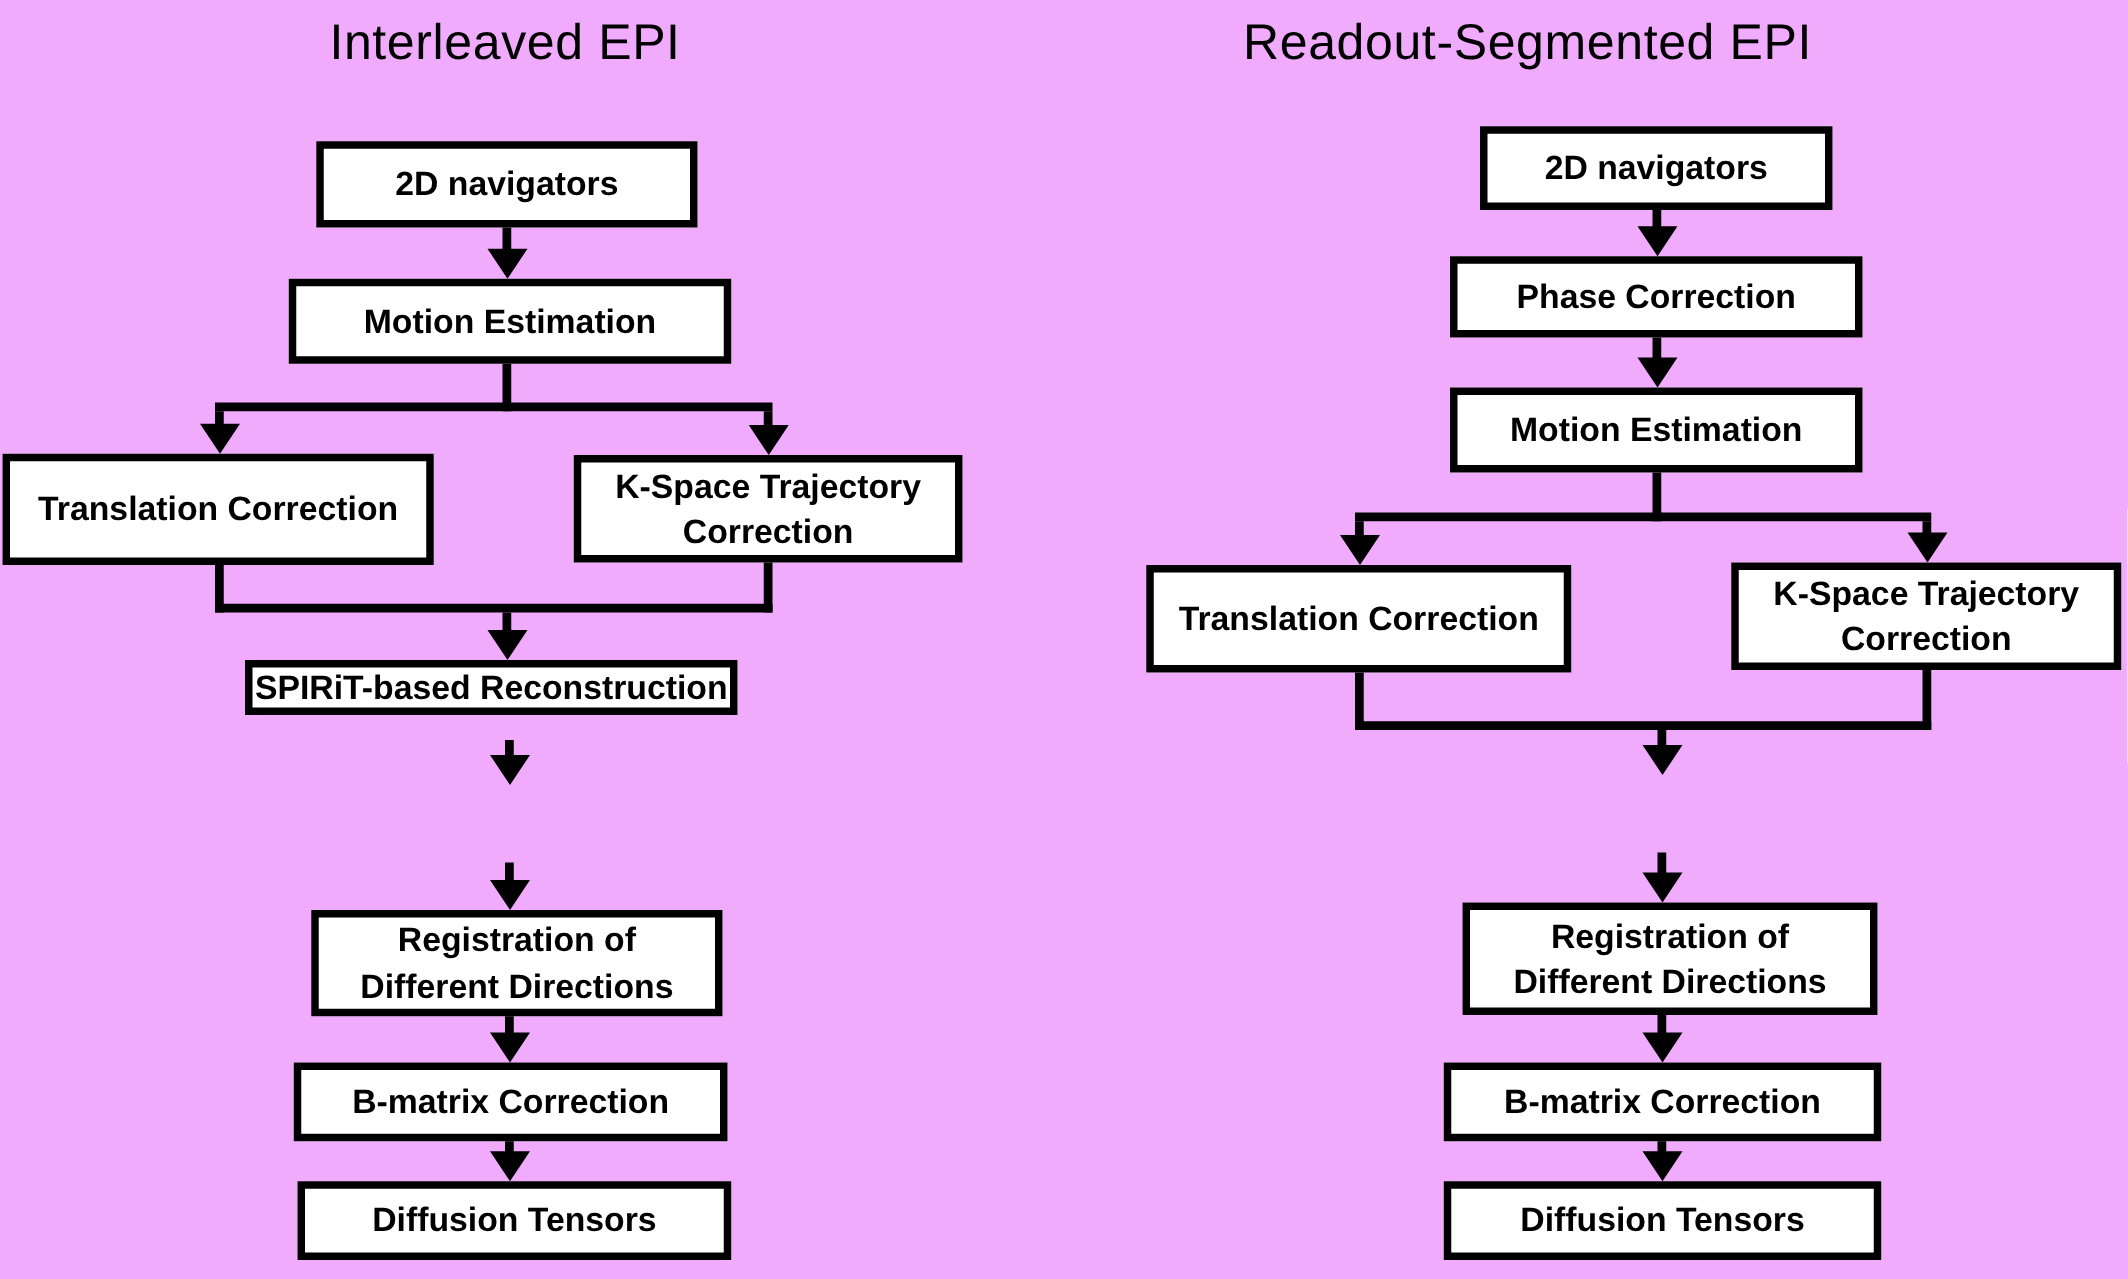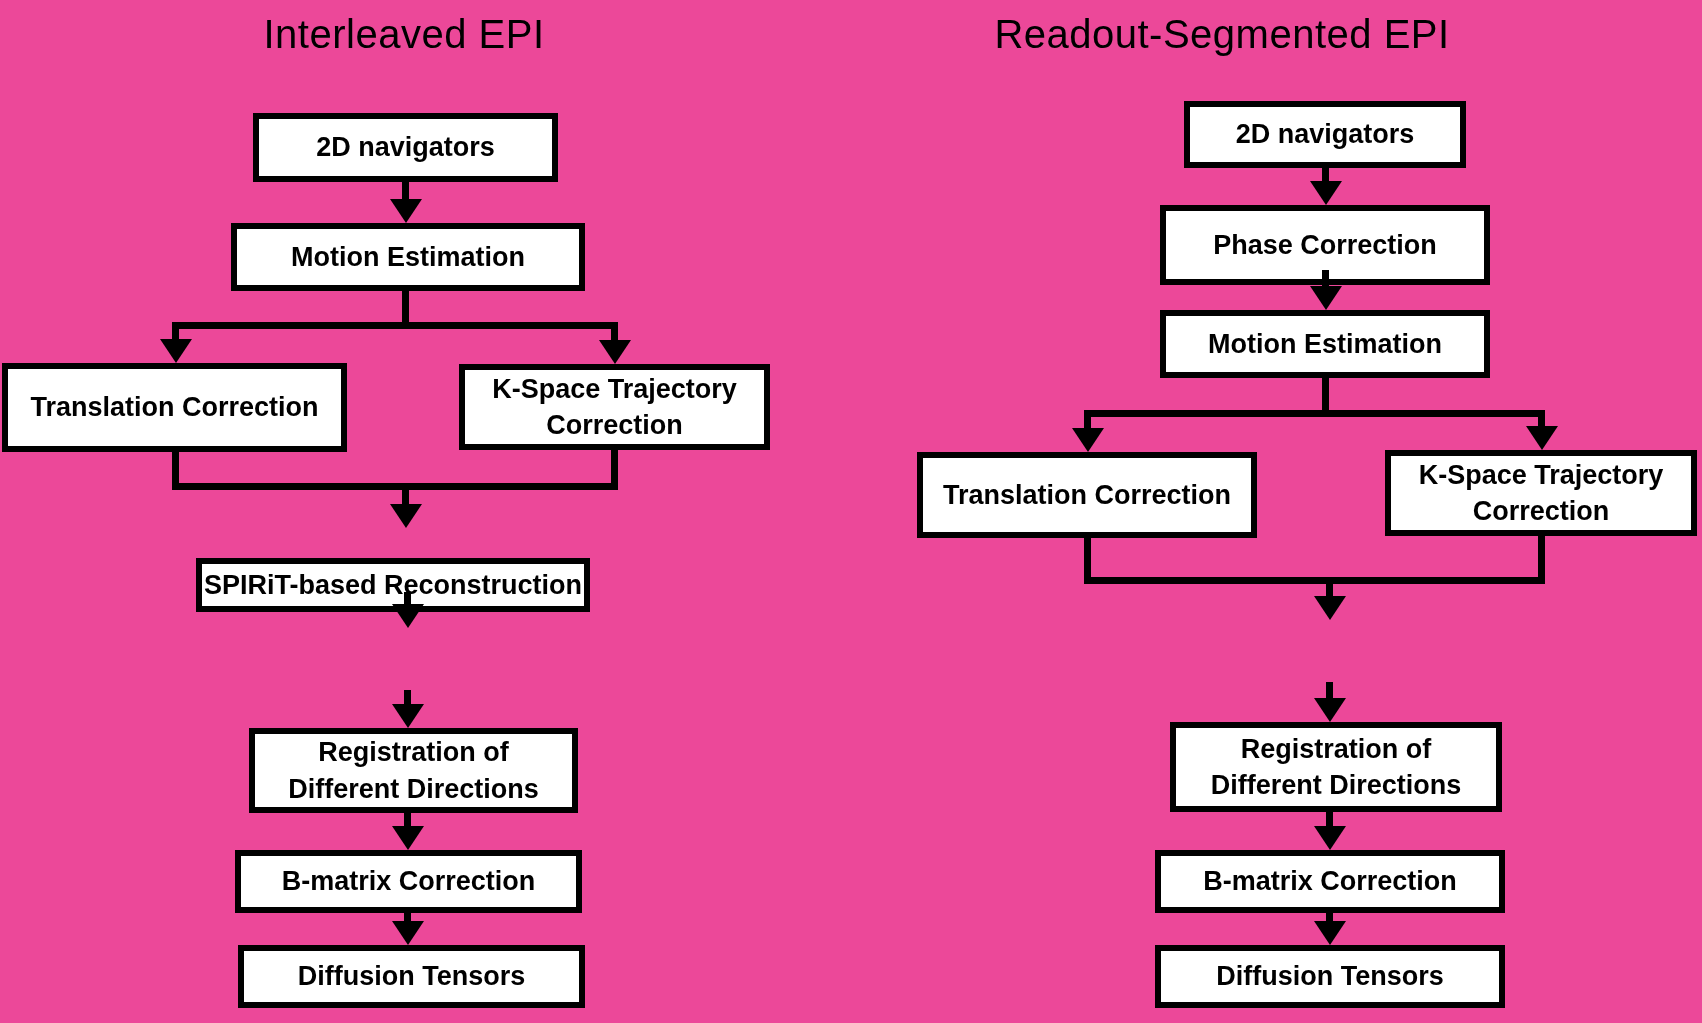--- a/index.html
+++ b/index.html
@@ -1,20 +1,20 @@
 <!DOCTYPE html>
 <html><head>
 <meta charset="utf-8">
 <style>
   html, body { margin: 0; padding: 0; background: #ffffff; }
   #canvas {
     position: relative;
     width: 1702px;
     height: 1023px;
-    background: #ec4899;
+    background: #f0abfc;
     font-family: "Liberation Sans", sans-serif;
     overflow: hidden;
   }
   .chart-title {
     position: absolute;
     width: 500px;
     text-align: center;
     font-size: 40px;
     font-weight: 400;
     color: #000000;
@@ -58,21 +58,21 @@
   <div class="chart-title" style="left:154px; top:12px;">Interleaved EPI</div>
 
   <div class="node oneline" style="left:253px; top:113px; width:305px; height:69px;">2D navigators</div>
 
   <div class="node oneline" style="left:231px; top:223px; width:354px; height:68px;">Motion Estimation</div>
 
   <div class="node oneline" style="left:2px; top:363px; width:345px; height:89px;">Translation Correction</div>
 
   <div class="node" style="left:459px; top:364px; width:311px; height:86px;">K-Space Trajectory Correction</div>
 
-  <div class="node oneline" style="left:196px; top:528px; width:394px; height:54px;margin-top:30px;">SPIRiT-based Reconstruction</div>
+  <div class="node oneline" style="left:196px; top:528px; width:394px; height:44px;">SPIRiT-based Reconstruction</div>
 
 
   <div class="node" style="left:249px; top:728px; width:329px; height:85px;">Registration of Different Directions</div>
 
   <div class="node oneline" style="left:235px; top:850px; width:347px; height:63px;">B-matrix Correction</div>
 
   <div class="node oneline" style="left:238px; top:945px; width:347px; height:63px;">Diffusion Tensors</div>
 
   <div class="stem" style="left:402px; top:182px; width:7px; height:20px;"></div>
   <div class="head" style="left:390px; top:199px;"></div>
@@ -102,21 +102,21 @@
   <div class="stem" style="left:404px; top:813px; width:7px; height:14px;"></div>
   <div class="head" style="left:392px; top:826px;"></div>
 
   <div class="stem" style="left:404px; top:913px; width:7px; height:10px;"></div>
   <div class="head" style="left:392px; top:921px;"></div>
 
   <div class="chart-title" style="left:972px; top:12px;text-align:center;">Readout-Segmented EPI</div>
 
   <div class="node oneline" style="left:1184px; top:101px; width:282px; height:67px;">2D navigators</div>
 
-  <div class="node oneline" style="left:1160px; top:205px; width:330px; height:80px;">Phase Correction</div>
+  <div class="node oneline" style="left:1160px; top:205px; width:330px; height:65px;">Phase Correction</div>
 
   <div class="node oneline" style="left:1160px; top:310px; width:330px; height:68px;">Motion Estimation</div>
 
   <div class="node oneline" style="left:917px; top:452px; width:340px; height:86px;">Translation Correction</div>
 
   <div class="node" style="left:1385px; top:450px; width:312px; height:86px;">K-Space Trajectory Correction</div>
 
 
   <div class="node" style="left:1170px; top:722px; width:332px; height:90px;">Registration of Different Directions</div>
 

